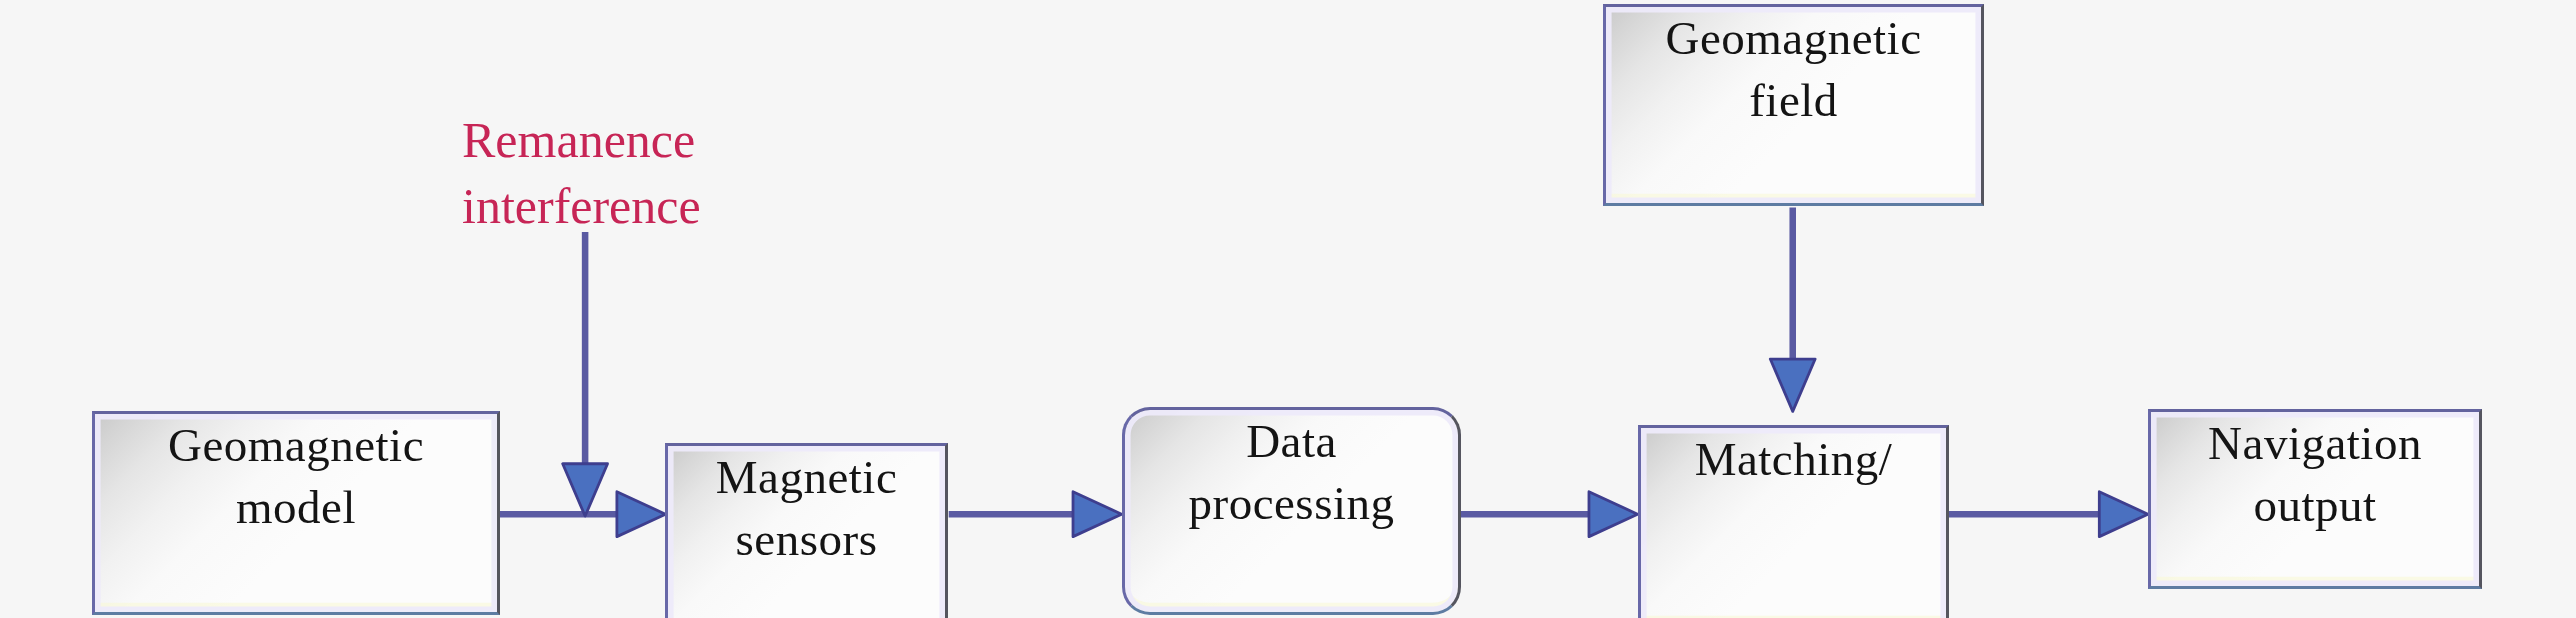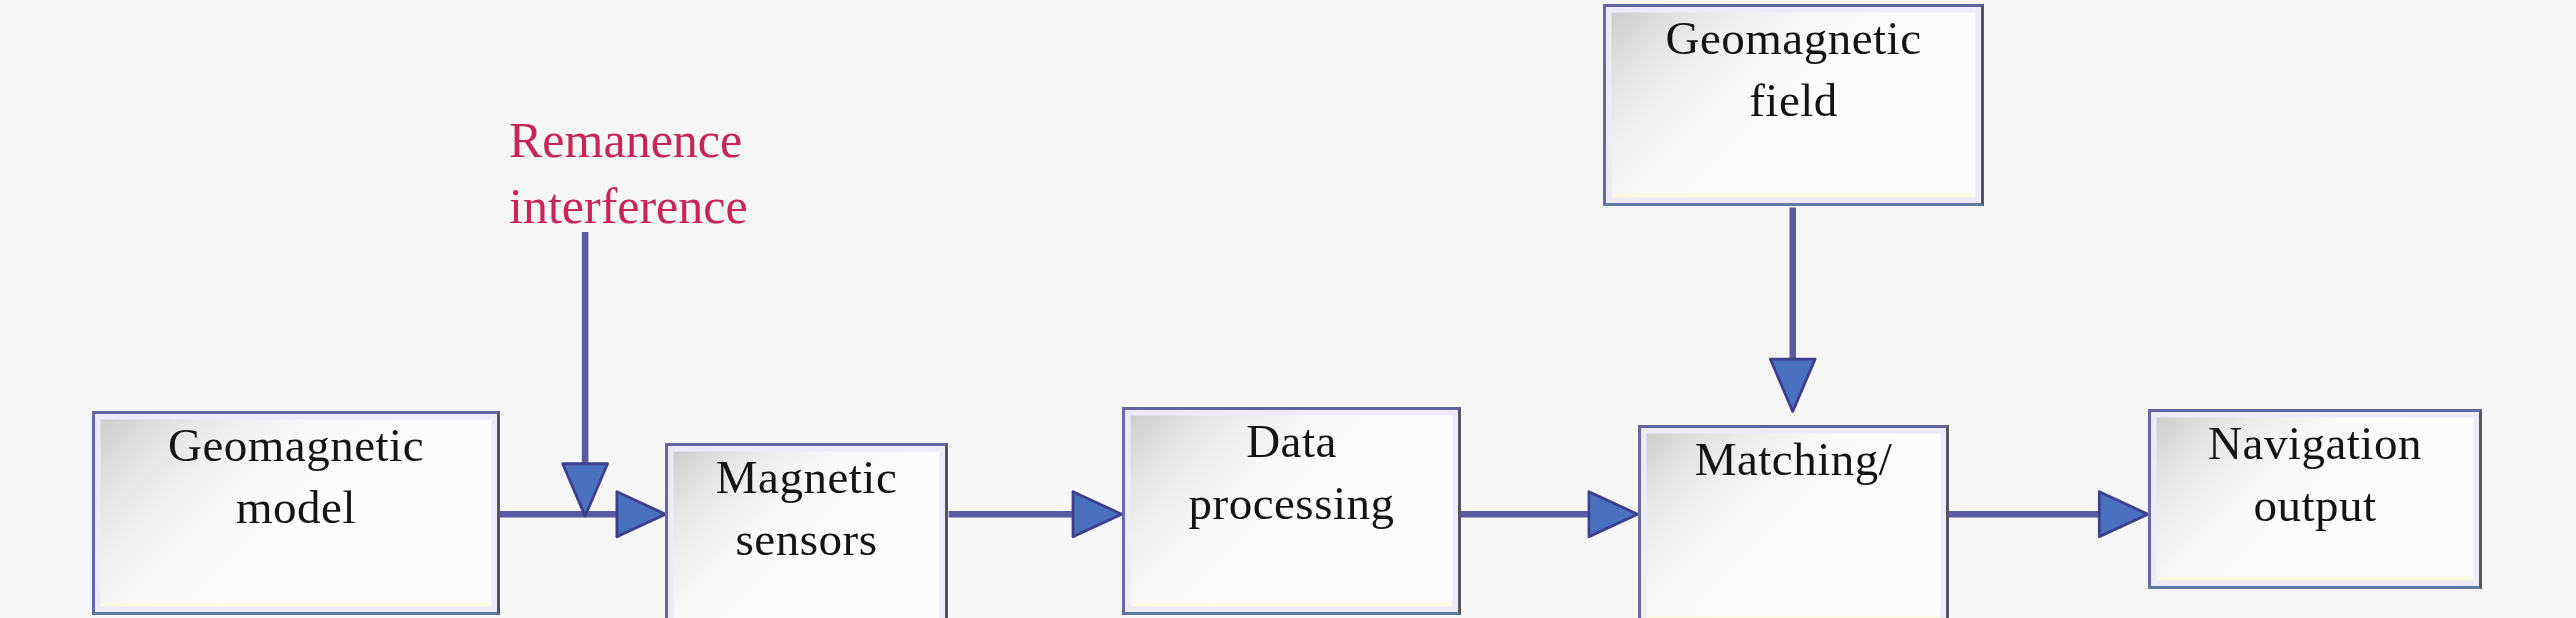--- a/index.html
+++ b/index.html
@@ -43,21 +43,21 @@
   
   .annotation {
     position: absolute;
     left: 462px;
     top: 107px;
     font-size: 50px;
     line-height: 66px;
     color: #c72556;
     text-align: left;
   }
-  .annotation span { display: block; margin-left: 47px; }
+  .annotation span { display: block; }
 
   
   svg.connectors {
     position: absolute;
     left: 0;
     top: 0;
     width: 2576px;
     height: 619px;
     pointer-events: none;
   }
@@ -123,21 +123,21 @@
     </div>
   </div>
 
   <div class="node" style="left:665px; top:409px; width:283px; height:208px;margin-top:34px;">
     <div class="node-label">
       <span>Magnetic</span>
       <span>sensors</span>
     </div>
   </div>
 
-  <div class="node" style="left:1122px; top:407px; width:339px; height:208px;">
+  <div class="node" style="left:1122px; top:407px; width:339px; height:208px;border-radius:28px;">
     <div class="node-label">
       <span>Data</span>
       <span>processing</span>
     </div>
   </div>
 
   <div class="node" style="left:1638px; top:411px; width:311px; height:203px;margin-top:14px;">
     <div class="node-label">
       <span>Matching/</span>
     </div>

